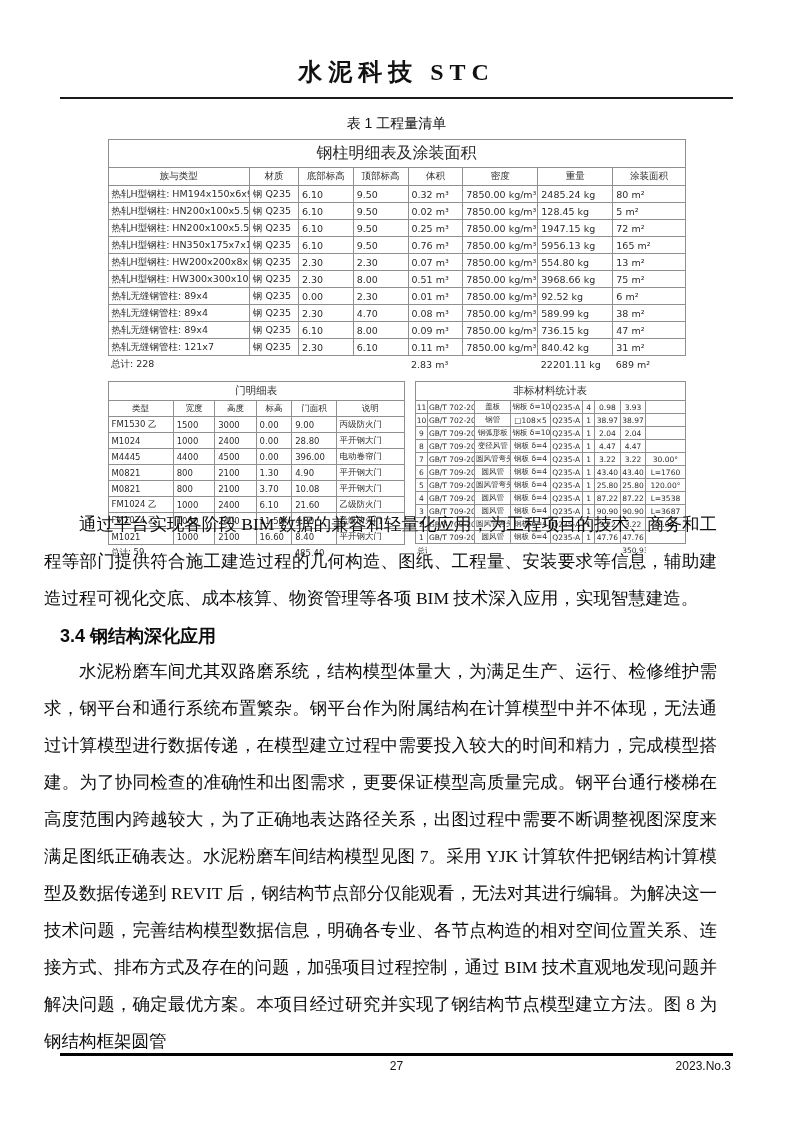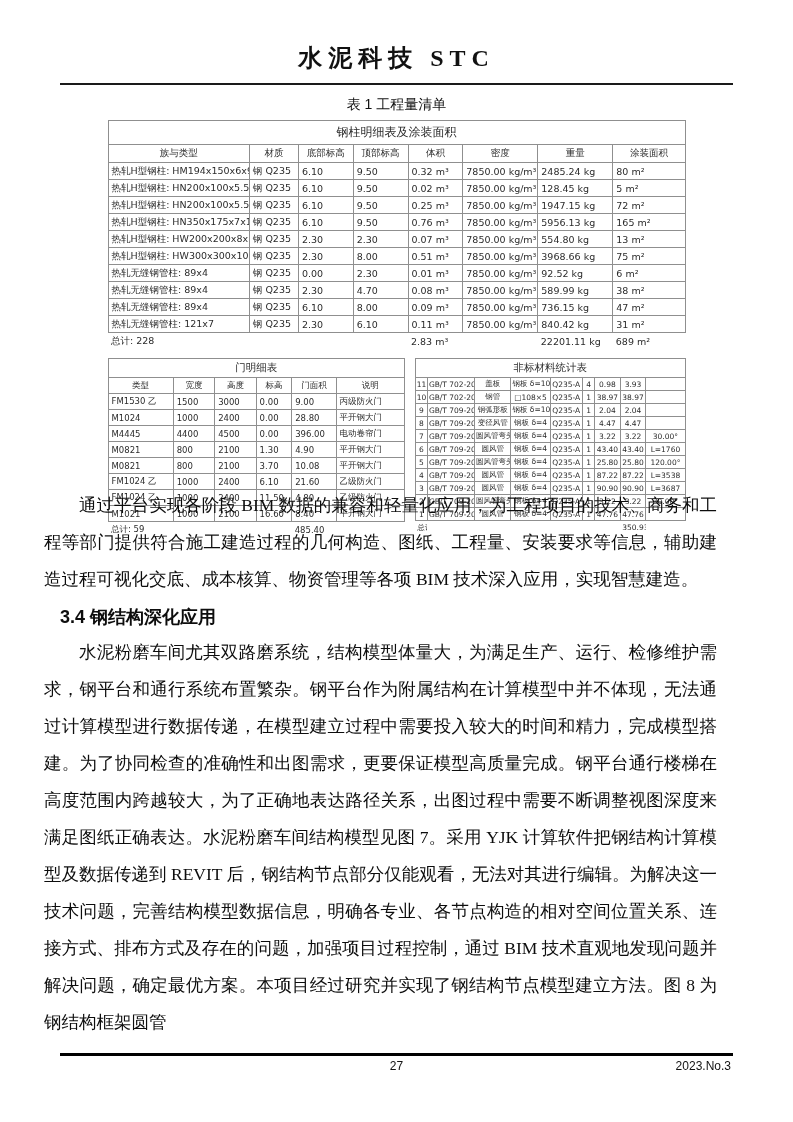--- a/index.html
+++ b/index.html
@@ -3,21 +3,21 @@
 <meta charset="utf-8">
 <style>
   * { margin:0; padding:0; box-sizing:border-box; }
   html,body { background:#888; }
   .page {
     position:relative; width:793px; height:1122px; margin:0 auto;
     background:#ffffff; color:#111;
     font-family:"Liberation Serif","DejaVu Serif",serif;
     overflow:hidden;
   }
-  .content { margin:2px 60px; width:673px; }
+  .content { margin:16px 60px; width:673px; }
 
   
   .journal-title {
     padding-top:40px; text-align:center;
     font-size:24px; letter-spacing:6px; font-weight:bold;
     font-family:"Liberation Serif","DejaVu Serif",serif;
   }
   .header-rule { margin-top:9px; border-top:2px solid #1a1a1a; }
   .caption {
     margin-top:11px; text-align:center; font-weight:normal; font-size:14px;
@@ -26,21 +26,21 @@
 
   
   .figure {
     width:578px; margin:6px auto 0 auto; height:362px;
     font-family:"DejaVu Sans","Liberation Sans",sans-serif; color:#2b2b2b;
   }
   table { border-collapse:collapse; table-layout:fixed; width:100%; }
   .grid th, .grid td { border:1px solid #8f8f8f; overflow:hidden; white-space:nowrap; }
 
   .steel { font-size:9.5px; }
-  .steel .t-title th { font-size:12px; font-weight:normal; padding:3px 0; text-align:center; }
+  .steel .t-title th { font-size:16px; font-weight:normal; padding:3px 0; text-align:center; }
   .steel thead .t-head th { font-weight:normal; text-align:center; padding:2px 1px; }
   .steel tbody td { text-align:left; padding:1.5px 3px; }
   .steel tfoot td { border:none; padding:2px 3px; text-align:left; font-size:9.5px; }
 
   .subtables { display:flex; gap:10px; margin-top:8px; align-items:flex-start; }
   .sub-left { width:314px; }
   .sub-right { width:286px; }
 
   .door { font-size:8.5px; }
   .door .t-title th { font-size:10.5px; font-weight:normal; padding:2px 0; text-align:center; }

